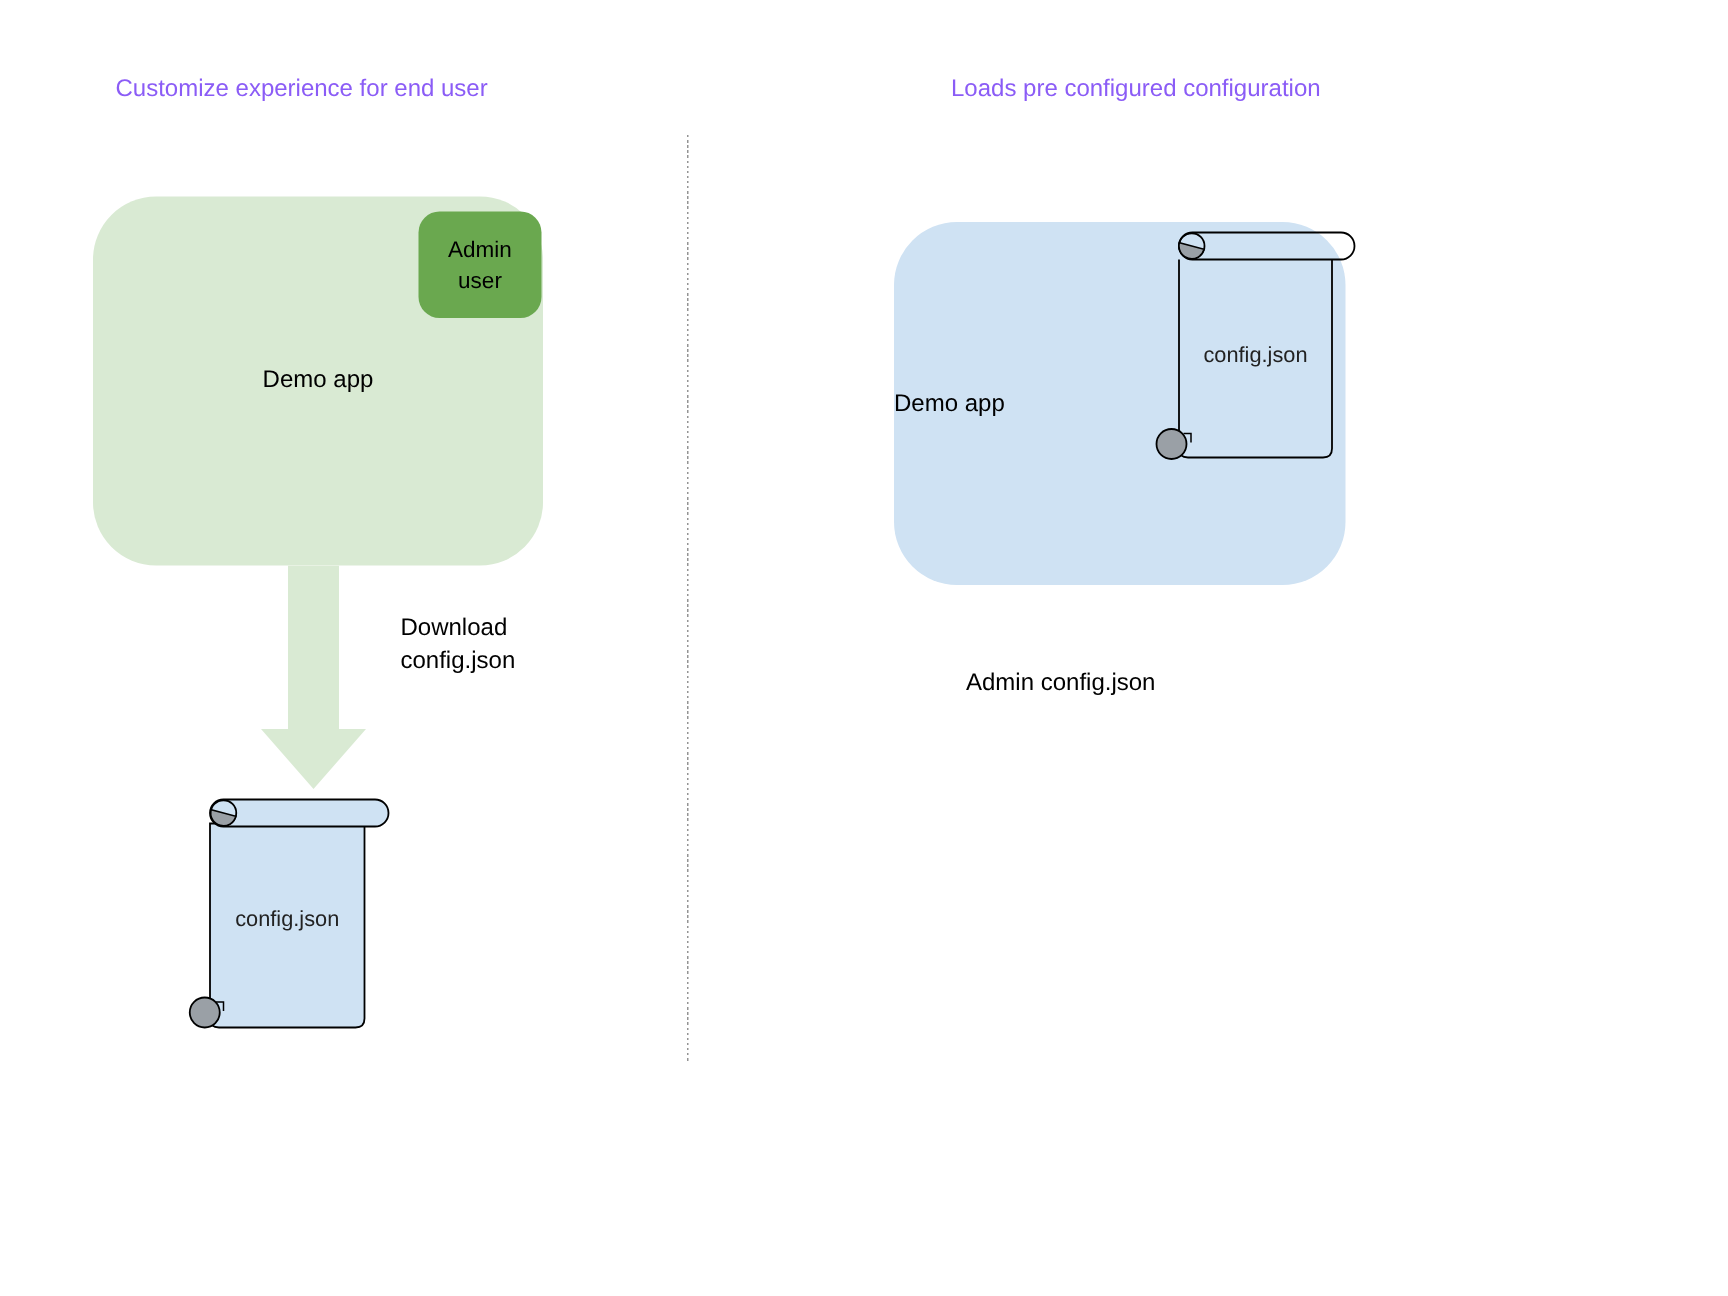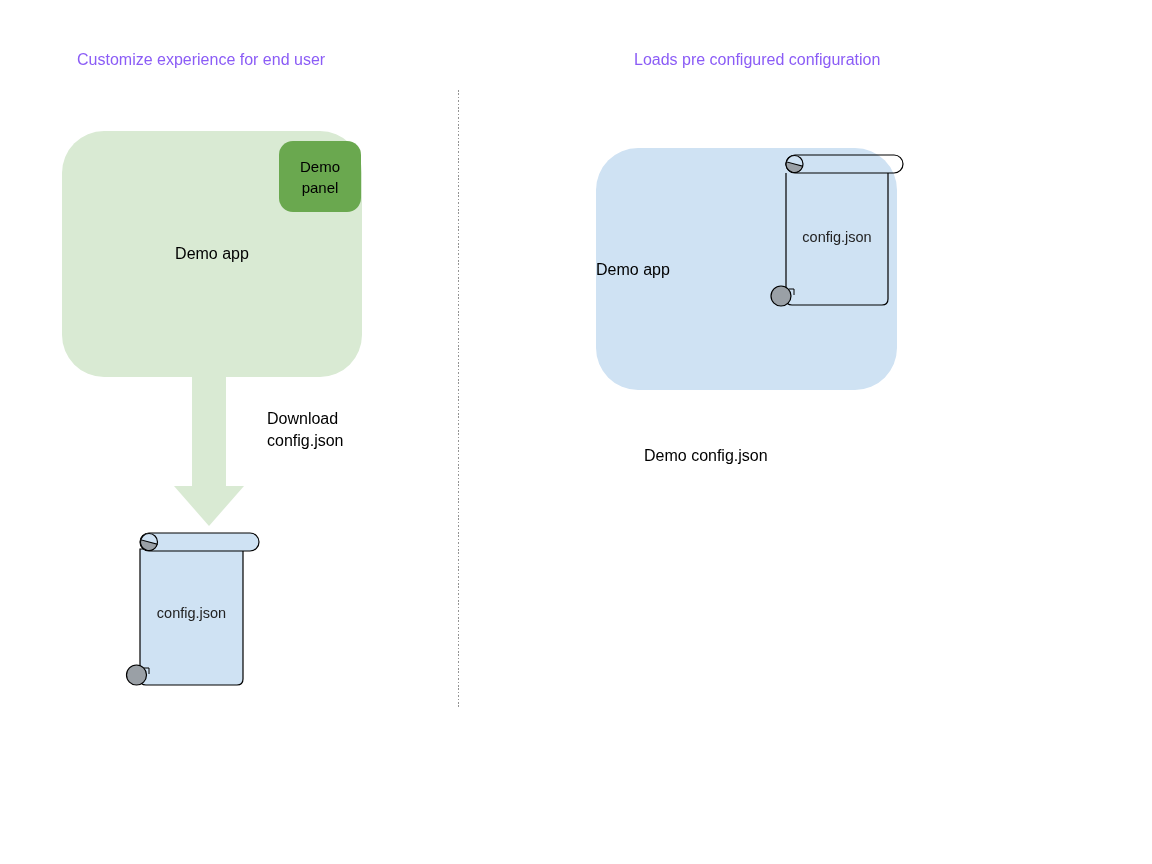--- a/index.html
+++ b/index.html
@@ -79,21 +79,21 @@
 <div class="canvas">
 
   <div class="abs section-title" style="left:77px; top:50px;">Customize experience for end user</div>
   <div class="abs section-title" style="left:634px; top:50px;">Loads pre configured configuration</div>
 
   <div class="abs divider"></div>
 
   <div class="abs admin-rect">
     <span class="app-label">Demo app</span>
     <div class="admin-panel">
-      <span class="panel-label">Demo panel</span>
+      <span class="panel-label">Admin user</span>
     </div>
   </div>
 
   <svg class="abs arrow-svg" width="80" height="150" viewBox="0 0 80 150">
     <polygon points="23,0 57,0 57,109 75,109 40,149 5,109 23,109" fill="#d9ead3"></polygon>
   </svg>
 
   <div class="abs caption caption-download">
     <div>Download</div>
     <div>config.json</div>
@@ -123,15 +123,15 @@
     <circle cx="15" cy="148" r="10" fill="#9aa0a6" stroke="#000000" stroke-width="1.2"></circle>
     <path d="M 23 141 L 28 141 L 28 147" fill="none" stroke="#000000" stroke-width="1"></path>
 
     <rect x="20" y="7" width="117" height="18" rx="9" ry="9" fill="none" stroke="#000000" stroke-width="1.2"></rect>
 
     <circle cx="28.5" cy="16" r="8.5" fill="none" stroke="#000000" stroke-width="1.2"></circle>
     <path d="M 20 16 A 8.5 8.5 0 0 0 37 16 Z" fill="#9aa0a6" stroke="#000000" stroke-width="1" transform="rotate(15 28.5 16)"></path>
   </svg>
   <div class="abs scroll-label scroll-label-right">config.json</div>
 
-  <div class="abs caption caption-loads">Demo config.json</div>
+  <div class="abs caption caption-loads">Admin config.json</div>
 
 </div>
 
 </body></html>

